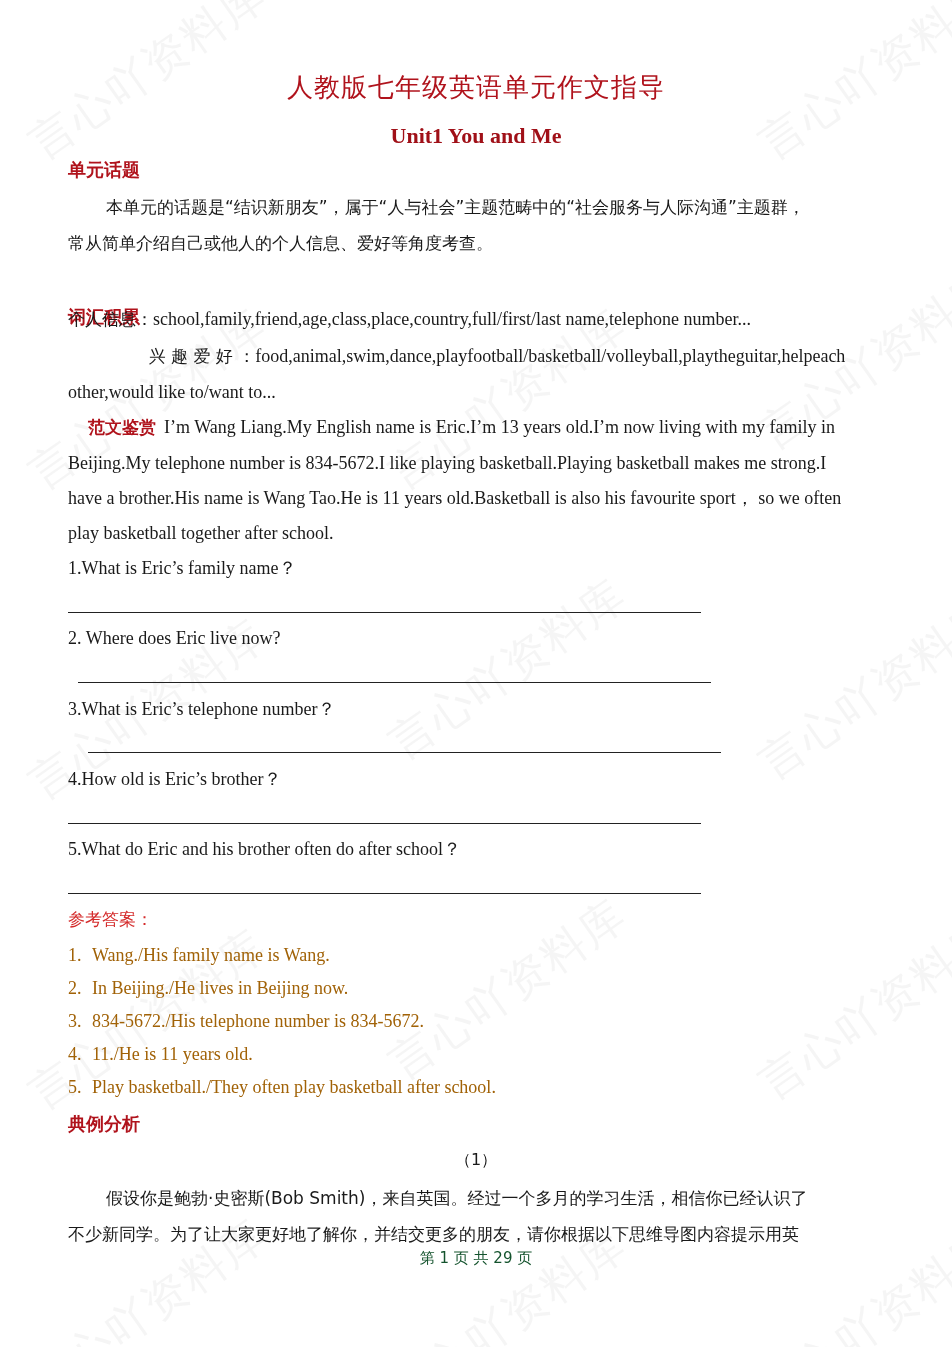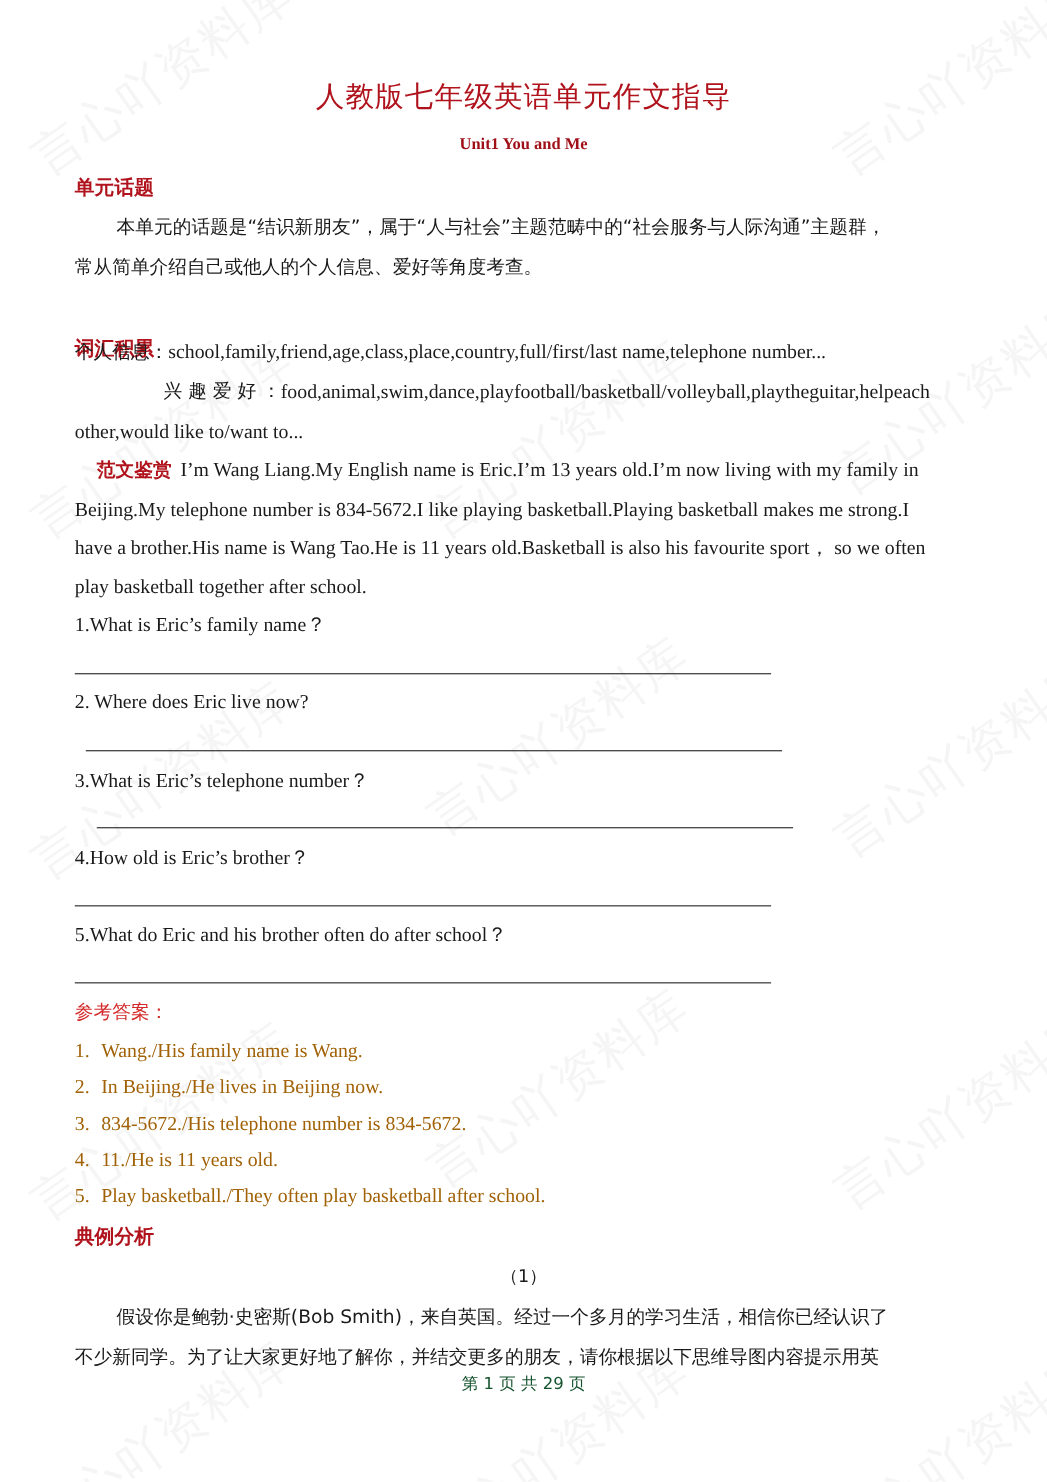--- a/index.html
+++ b/index.html
@@ -48,21 +48,21 @@
     letter-spacing: 1px;
   }
   .subtitle {
     position: absolute;
     top: 123px;
     left: 0;
     width: 952px;
     text-align: center;
     font-family: "Liberation Serif", serif;
     font-weight: bold;
-    font-size: 15px;
+    font-size: 22px;
     color: #a01018;
   }
   .section-head {
     position: absolute;
     left: 68px;
     font-family: "DejaVu Sans", sans-serif;
     font-size: 18px;
     color: #b0131c;
     font-weight: bold;
   }

